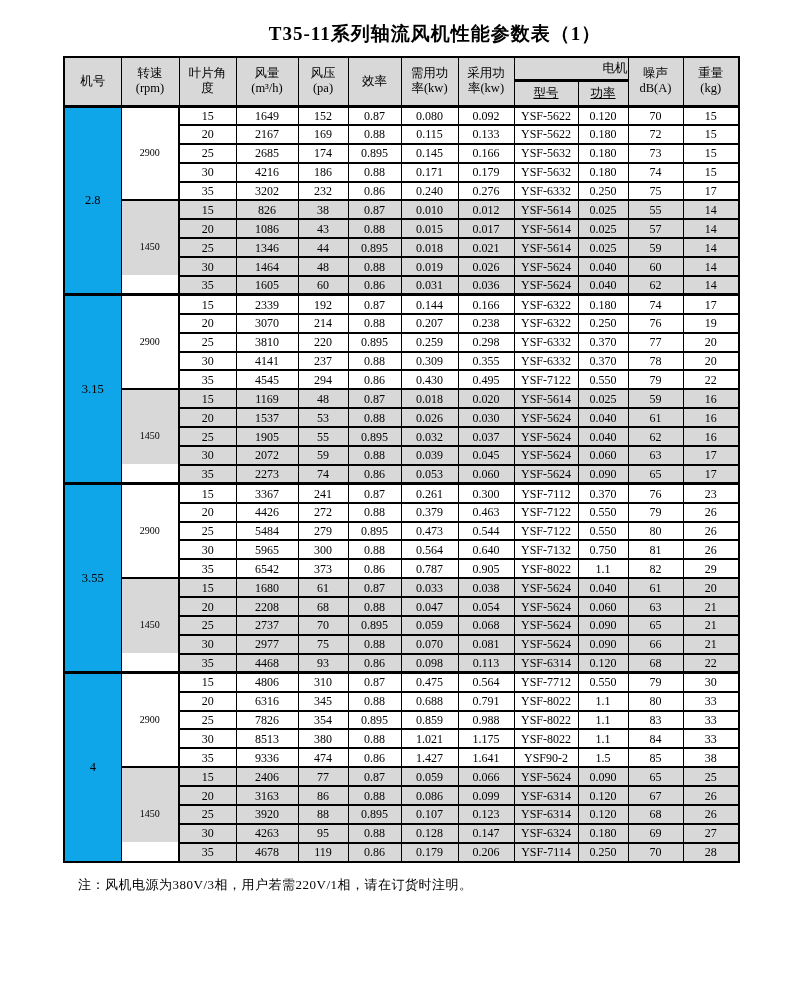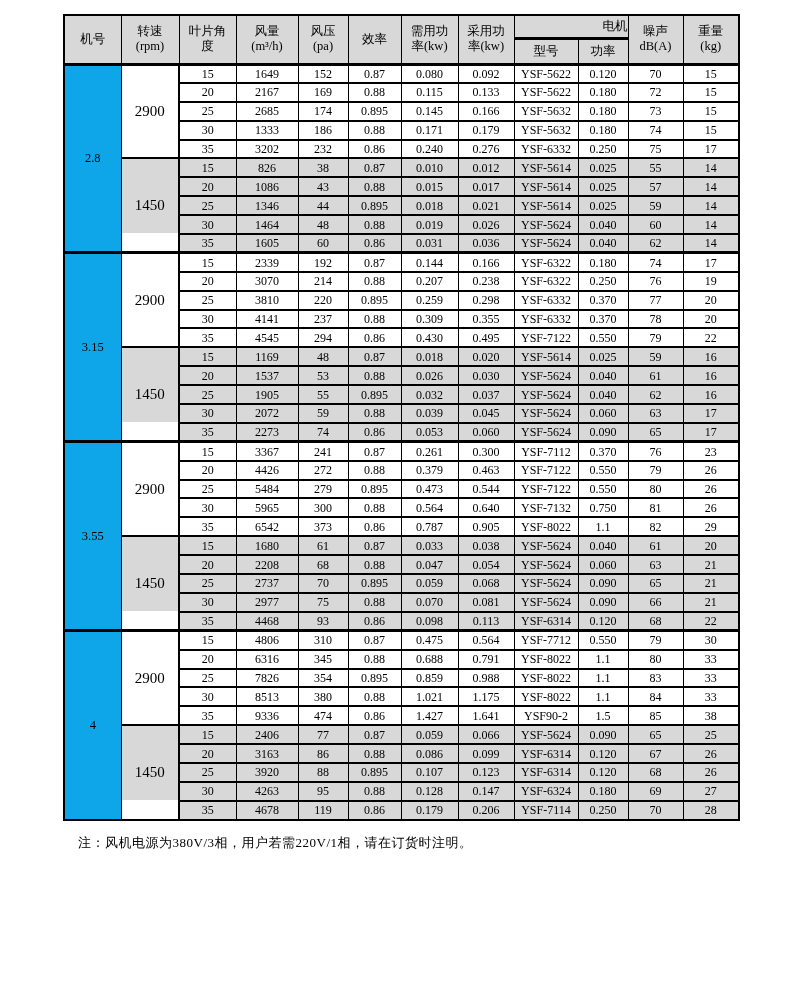--- a/index.html
+++ b/index.html
@@ -47,30 +47,30 @@
   }
   .perf thead th {
     background: #d8d8d8;
     font-weight: normal;
     font-size: 12.5px;
     line-height: 1.2;
     white-space: pre-line;
     border-bottom-width: 3px;
   }
   .perf thead tr.h1 th { height: 23px; }
-  .perf thead tr.h2 th { height: 26px; }
+  .perf thead tr.h2 th { height: 26px; text-decoration: underline; }
   .perf th.motor-span { border-bottom-width: 3px; text-align: right; }
 
   .perf tbody td {
     font-size: 12px;
     height: 18.9px;
     line-height: 1;
   }
   .perf tbody td.machine-cell { font-size: 12.5px; background: #0ea5e9; }
-  .perf tbody td.rpm-cell { font-size: 15px; }
+  .perf tbody td.rpm-cell { font-size: 10px; }
   .perf tbody td.rpm-shaded {
     background: linear-gradient(to bottom, #d8d8d8 0%, #d8d8d8 80%, #ffffff 80%, #ffffff 100%);
   }
   .perf tbody tr.shaded td { background: #d8d8d8; }
   .perf tbody tr.shaded td.rpm-shaded {
     background: linear-gradient(to bottom, #d8d8d8 0%, #d8d8d8 80%, #ffffff 80%, #ffffff 100%);
   }
   .perf tbody td.blade-cell { border-left-width: 2px; }
   .perf tbody tr.group-start td { border-top-width: 3px; }
 
@@ -80,20 +80,21 @@
     font-size: 13px;
     letter-spacing: 0.5px;
     font-family: Liberation Serif, serif;
   }
 </style>
 </head>
 <body>
 
 <div class="page">
 
+  <div class="title-table">T35-11系列轴流风机性能参数表（1）</div>
 
   <table class="perf">
     <colgroup>
       <col style="width:57px">
         <col style="width:58px">
         <col style="width:57px">
       <col style="width:62px">
         <col style="width:50px">
         <col style="width:53px">
       <col style="width:57px">
@@ -164,21 +165,21 @@
           <td>0.895</td>
           <td>0.145</td>
           <td>0.166</td>
           <td>YSF-5632</td>
           <td>0.180</td>
           <td>73</td>
           <td>15</td>
         </tr>
         <tr>
           <td class="blade-cell">30</td>
-          <td>1333</td>
+          <td>4216</td>
           <td>186</td>
           <td>0.88</td>
           <td>0.171</td>
           <td>0.179</td>
           <td>YSF-5632</td>
           <td>0.180</td>
           <td>74</td>
           <td>15</td>
         </tr>
         <tr>

